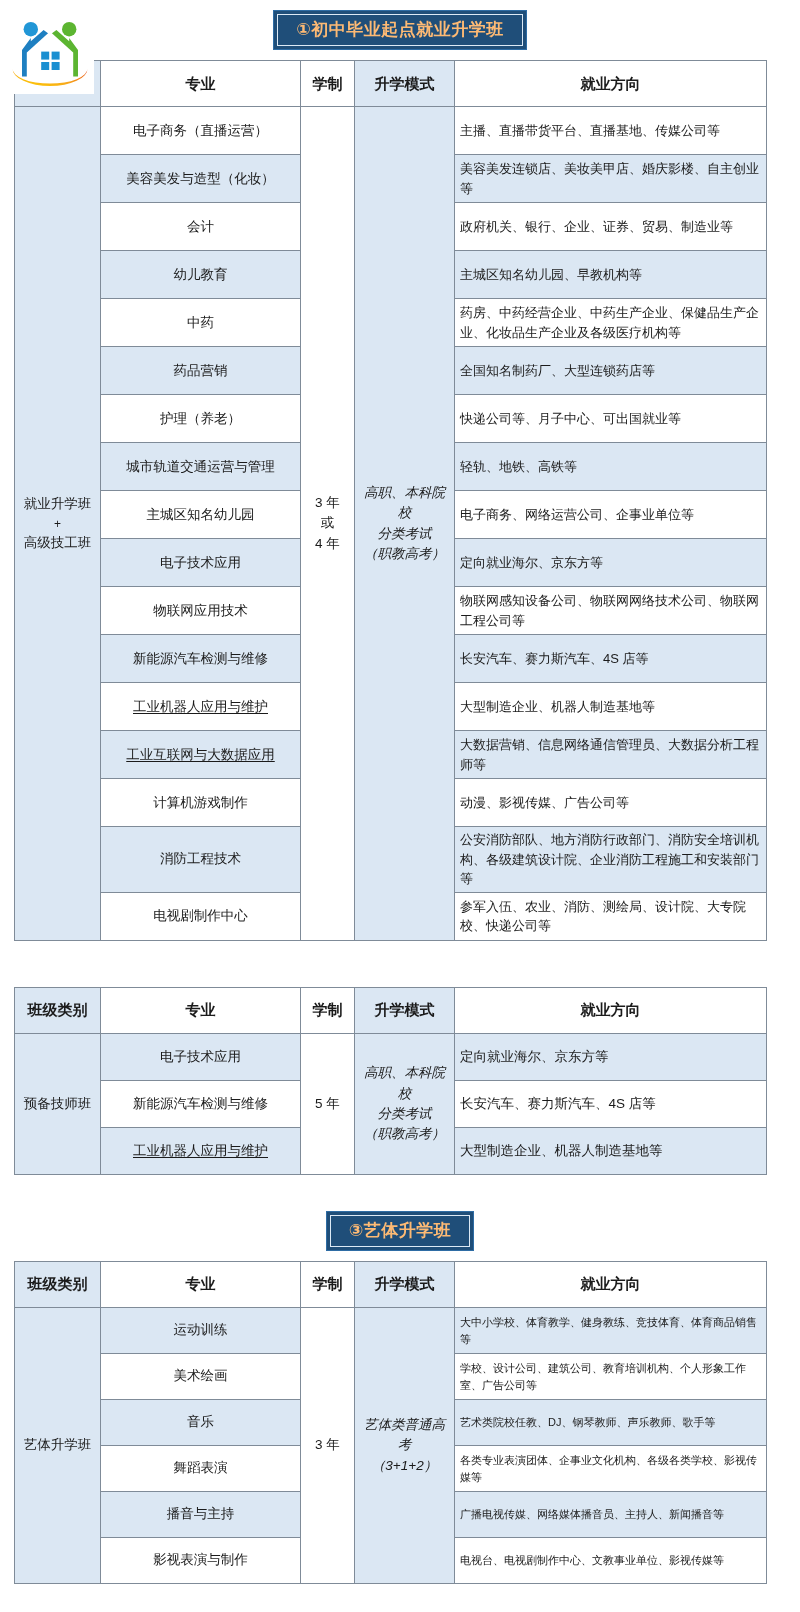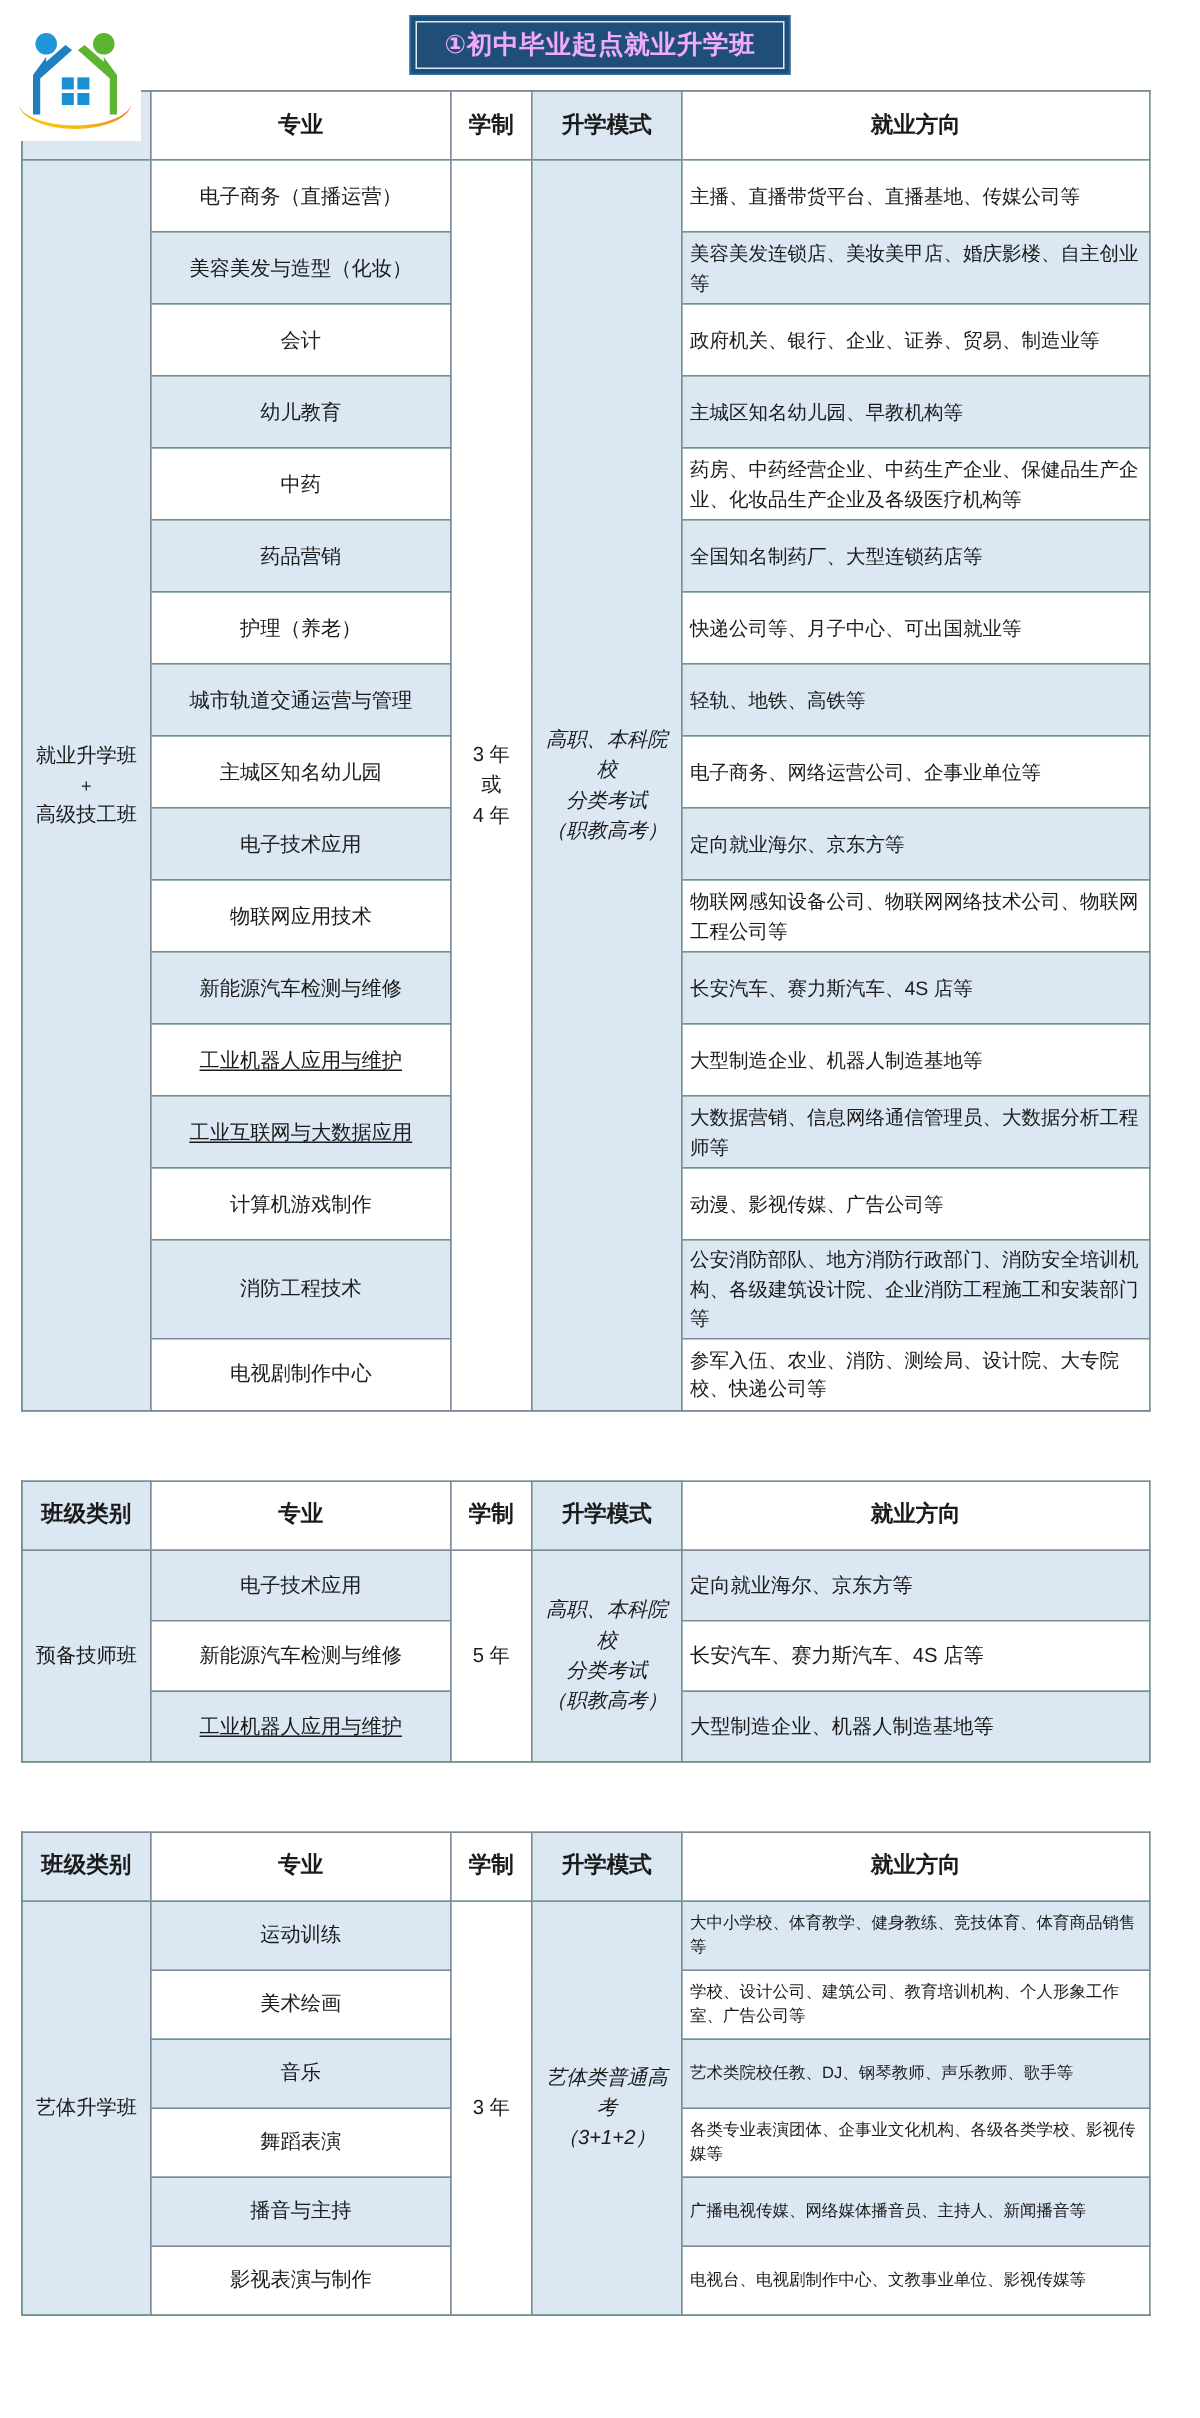--- a/index.html
+++ b/index.html
@@ -31,35 +31,35 @@
   .banner {
     display:inline-block;
     background:#1f4e79;
     border: 1px solid #2e6ca4;
     padding: 3px;
     position: relative;
   }
   .banner-inner {
     border: 1px solid #dce9f5;
     padding: 4px 18px 5px 18px;
-    color:#f0abfc;
+    color:#fdba74;
     font-size: 17px;
     font-weight: bold;
     letter-spacing: 0.5px;
     white-space: nowrap;
     line-height: 1.25;
   }
 
   
   table.sheet {
     border-collapse: collapse;
     table-layout: fixed;
     width: 752px;
     margin: 0 0 0 14px;
-    background:#15803d;
+    background:#84cc16;
   }
   table.sheet td, table.sheet th {
     border: 1px solid #7f8b98;
     padding: 3px 5px;
     font-size: 13.5px;
     line-height: 1.5;
     vertical-align: middle;
     font-weight: normal;
     color:#1b1b1b;
   }
@@ -289,20 +289,25 @@
         <td class="c-job white">长安汽车、赛力斯汽车、4S 店等</td>
       </tr>
       <tr>
         <td class="c-major blue u">工业机器人应用与维护</td>
         <td class="c-job blue">大型制造企业、机器人制造基地等</td>
       </tr>
     </tbody>
   </table>
 
   <div class="spacer-36"></div>
+  <div class="banner-row">
+    <div class="banner">
+      <div class="banner-inner">③艺体升学班</div>
+    </div>
+  </div>
   <div class="spacer-10"></div>
 
   <table class="sheet tbl3">
     <colgroup>
       <col class="c-cat">
         <col class="c-major">
         <col class="c-years">
         <col class="c-mode">
         <col class="c-job">
     </colgroup>

